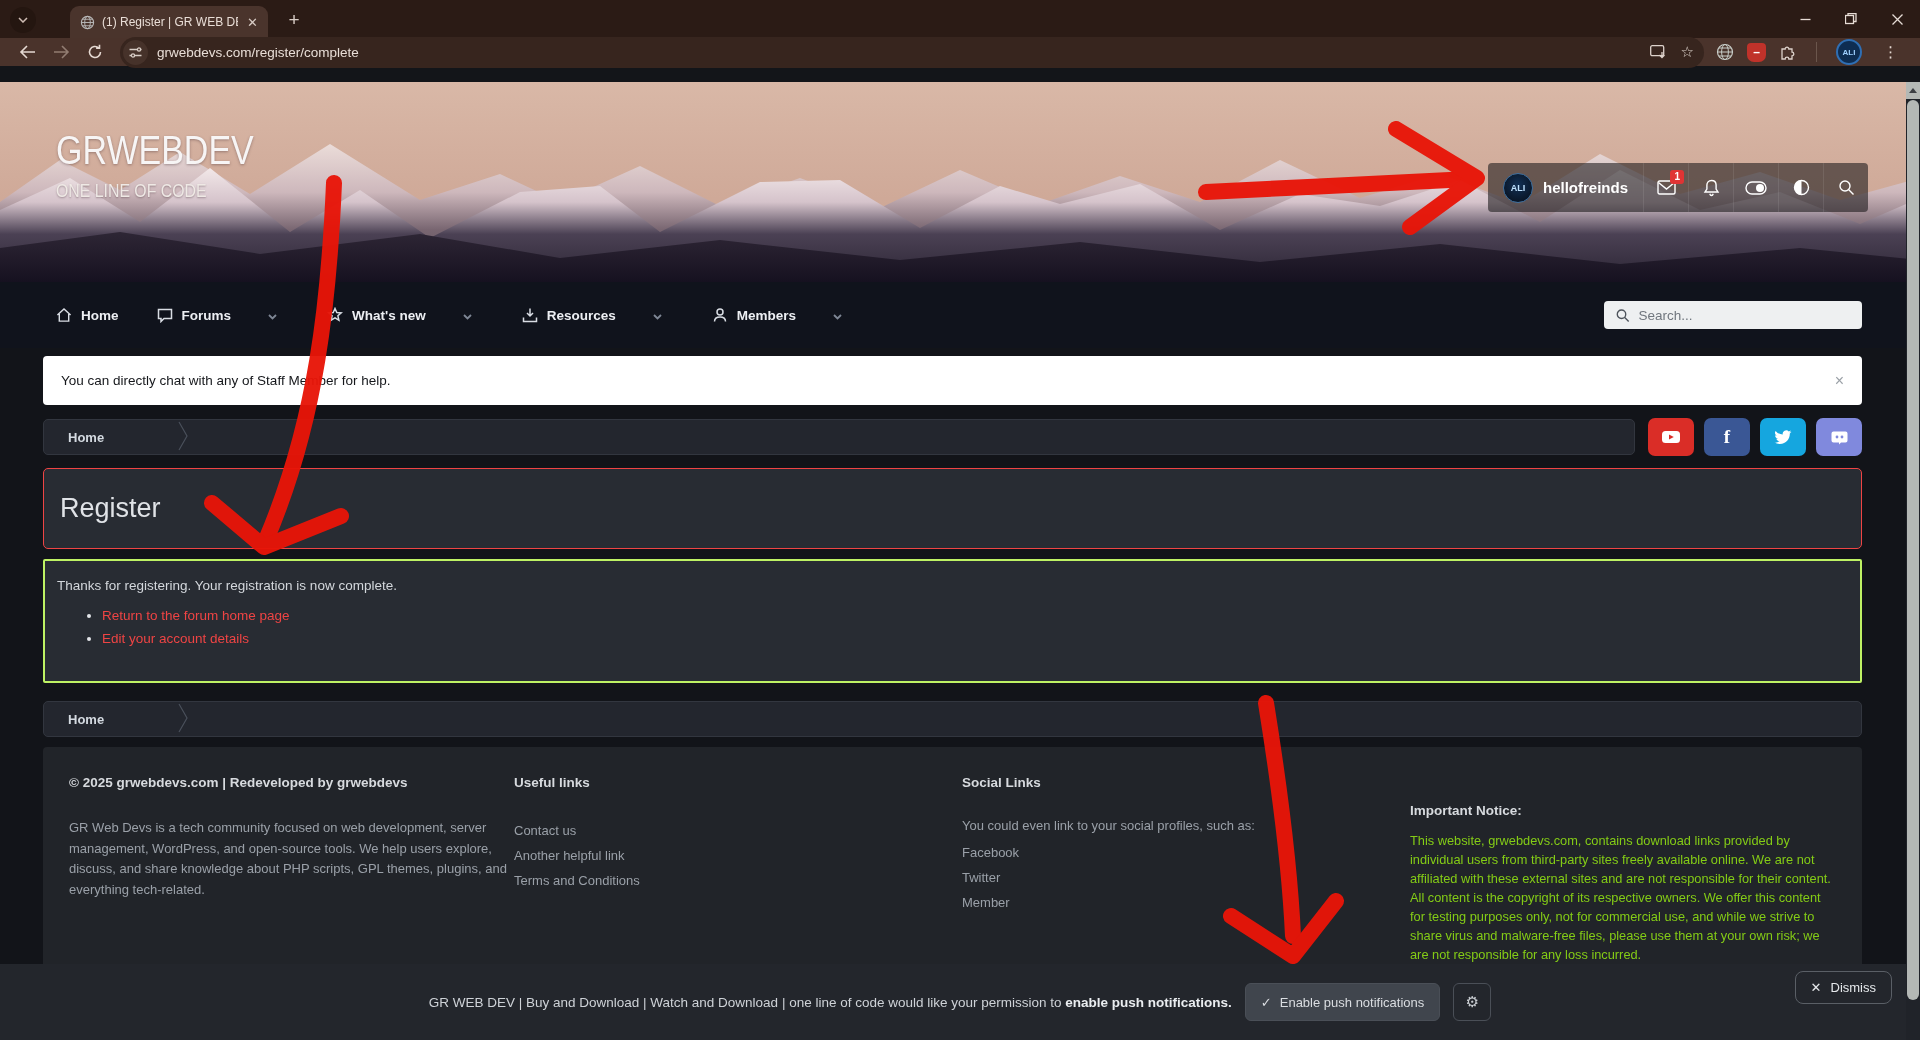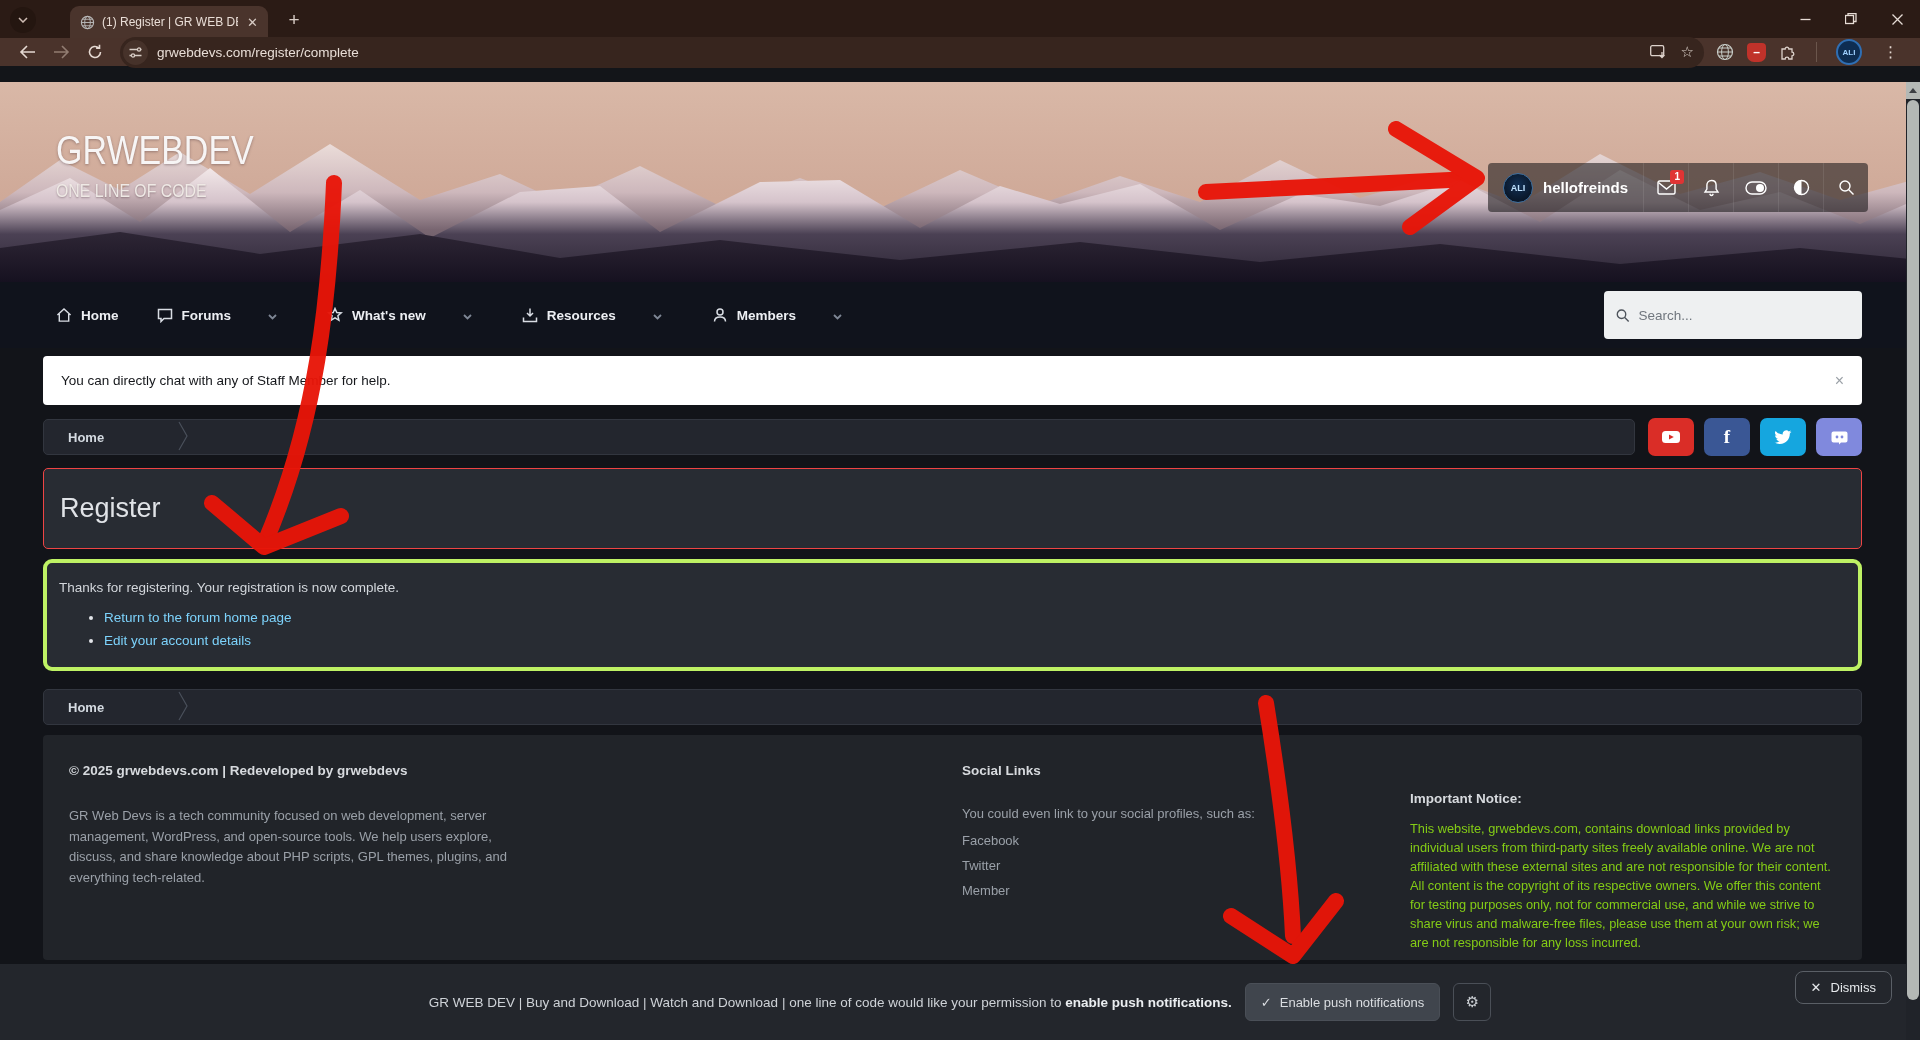--- a/index.html
+++ b/index.html
@@ -66,21 +66,21 @@
   .mail-badge { position:absolute; top:7px; right:4px; background:#e03434; color:#fff; font-size:10px;
     font-weight:700; border-radius:3px; padding:1px 4px; line-height:1.2; }
 
   
   .main-nav { height:66px; background:#10131c; display:flex; align-items:center; padding:0 58px 0 56px; }
   .nav-group { display:flex; align-items:center; gap:9px; color:#edeff3; font-size:13.5px; font-weight:700; }
   .nav-group svg { stroke:#d9dde4; stroke-width:1.5; fill:none; }
   .nav-caret { margin:0 50px 0 37px; }
   .nav-caret svg { stroke:#7e8694; stroke-width:1.8; fill:none; }
   .gap-home { margin-right:38px; }
-  .nav-search { margin-left:auto; width:258px; height:48px; background:#eef0f1; border-radius:4px;
+  .nav-search { margin-left:auto; width:258px; height:28px; background:#eef0f1; border-radius:4px;
     display:flex; align-items:center; gap:9px; padding:0 12px; }
   .nav-search svg { stroke:#4d535b; stroke-width:1.6; fill:none; }
   .nav-search input { border:none; outline:none; background:transparent; font-size:13.5px; color:#333;
     width:100%; font-family:"Liberation Sans",sans-serif; }
   .nav-search input::placeholder { color:#70767e; }
 
   
   .content { padding:8px 58px 0 43px; }
   .notice-bar { background:#fff; border-radius:4px; height:49px; display:flex; align-items:center;
     padding:0 18px; color:#15171b; font-size:13.5px; margin-bottom:13px; }
@@ -93,25 +93,25 @@
   .crumb-chev svg { stroke:#4a505b; stroke-width:1.2; fill:none; }
   .socials { display:flex; gap:10px; margin-left:13px; }
   .social-btn { width:46px; height:38px; border-radius:7px; display:flex; align-items:center; justify-content:center; }
   .sb-yt { background:#da2d27; } .sb-fb { background:#3a5795; } .sb-tw { background:#15a6df; } .sb-dc { background:#8089dd; }
   .fb-f { color:#fff; font-weight:700; font-size:19px; font-family:"Liberation Serif",serif; }
 
   .register-box { background:#282c33; border:1px solid #ef4444; border-radius:5px; height:81px;
     display:flex; align-items:center; padding:0 16px; margin-bottom:10px; }
   .register-title { font-size:27px; font-weight:400; color:#e0e3e7; }
 
-  .message-box { background:#282c33; border:4px solid #bef264; border-radius:9px;
-    padding:17px 12px 11px; margin-bottom:18px; color:#d3d7dc; font-size:13.5px; }
+  .message-box { background:#282c33; border:2px solid #bef264; border-radius:2px;
+    padding:17px 12px 27px; margin-bottom:18px; color:#d3d7dc; font-size:13.5px; }
   .message-box ul { margin:15px 0 0 0; padding-left:45px; }
   .message-box li { margin-bottom:8px; color:#e3e6ea; }
-  .message-box a { color:#7dd3fc; text-decoration:none; }
+  .message-box a { color:#ef4444; text-decoration:none; }
 
   .crumb2 { margin-bottom:10px; }
 
   
   .site-footer { position:relative; background:#212429; border-radius:4px; height:225px;
     color:#9aa0a8; font-size:13px; }
   .f-h { color:#d7dade; font-size:13.5px; font-weight:700; }
   .f-col1 { position:absolute; left:26px; top:28px; width:452px; }
   .f-col1 .f-h { margin-bottom:28px; }
   .f-about { line-height:20.5px; }
@@ -425,20 +425,26 @@
         <span class="crumb-chev"><svg width="10" height="30" viewBox="0 0 10 30">
               <path d="M1 1 L9 15 L1 29"></path>
             </svg></span>
       </div>
 
       <div class="site-footer">
         <div class="f-col1">
           <div class="f-h">© 2025 grwebdevs.com | Redeveloped by grwebdevs</div>
           <div class="f-about">GR Web Devs is a tech community focused on web development, server management, WordPress, and open-source tools. We help users explore, discuss, and share knowledge about PHP scripts, GPL themes, plugins, and everything tech-related.</div>
         </div>
+        <div class="f-col2">
+          <div class="f-h">Useful links</div>
+          <a class="f-link" href="#">Contact us</a>
+          <a class="f-link" href="#">Another helpful link</a>
+          <a class="f-link" href="#">Terms and Conditions</a>
+        </div>
         <div class="f-col3">
           <div class="f-h">Social Links</div>
           <div class="f-intro">You could even link to your social profiles, such as:</div>
           <a class="f-link" href="#">Facebook</a>
           <a class="f-link" href="#">Twitter</a>
           <a class="f-link" href="#">Member</a>
         </div>
         <div class="f-col4">
           <div class="f-h">Important Notice:</div>
           <div class="f-notice">This website, grwebdevs.com, contains download links provided by individual users from third-party sites freely available online. We are not affiliated with these external sites and are not responsible for their content. All content is the copyright of its respective owners. We offer this content for testing purposes only, not for commercial use, and while we strive to share virus and malware-free files, please use them at your own risk; we are not responsible for any loss incurred.</div>

